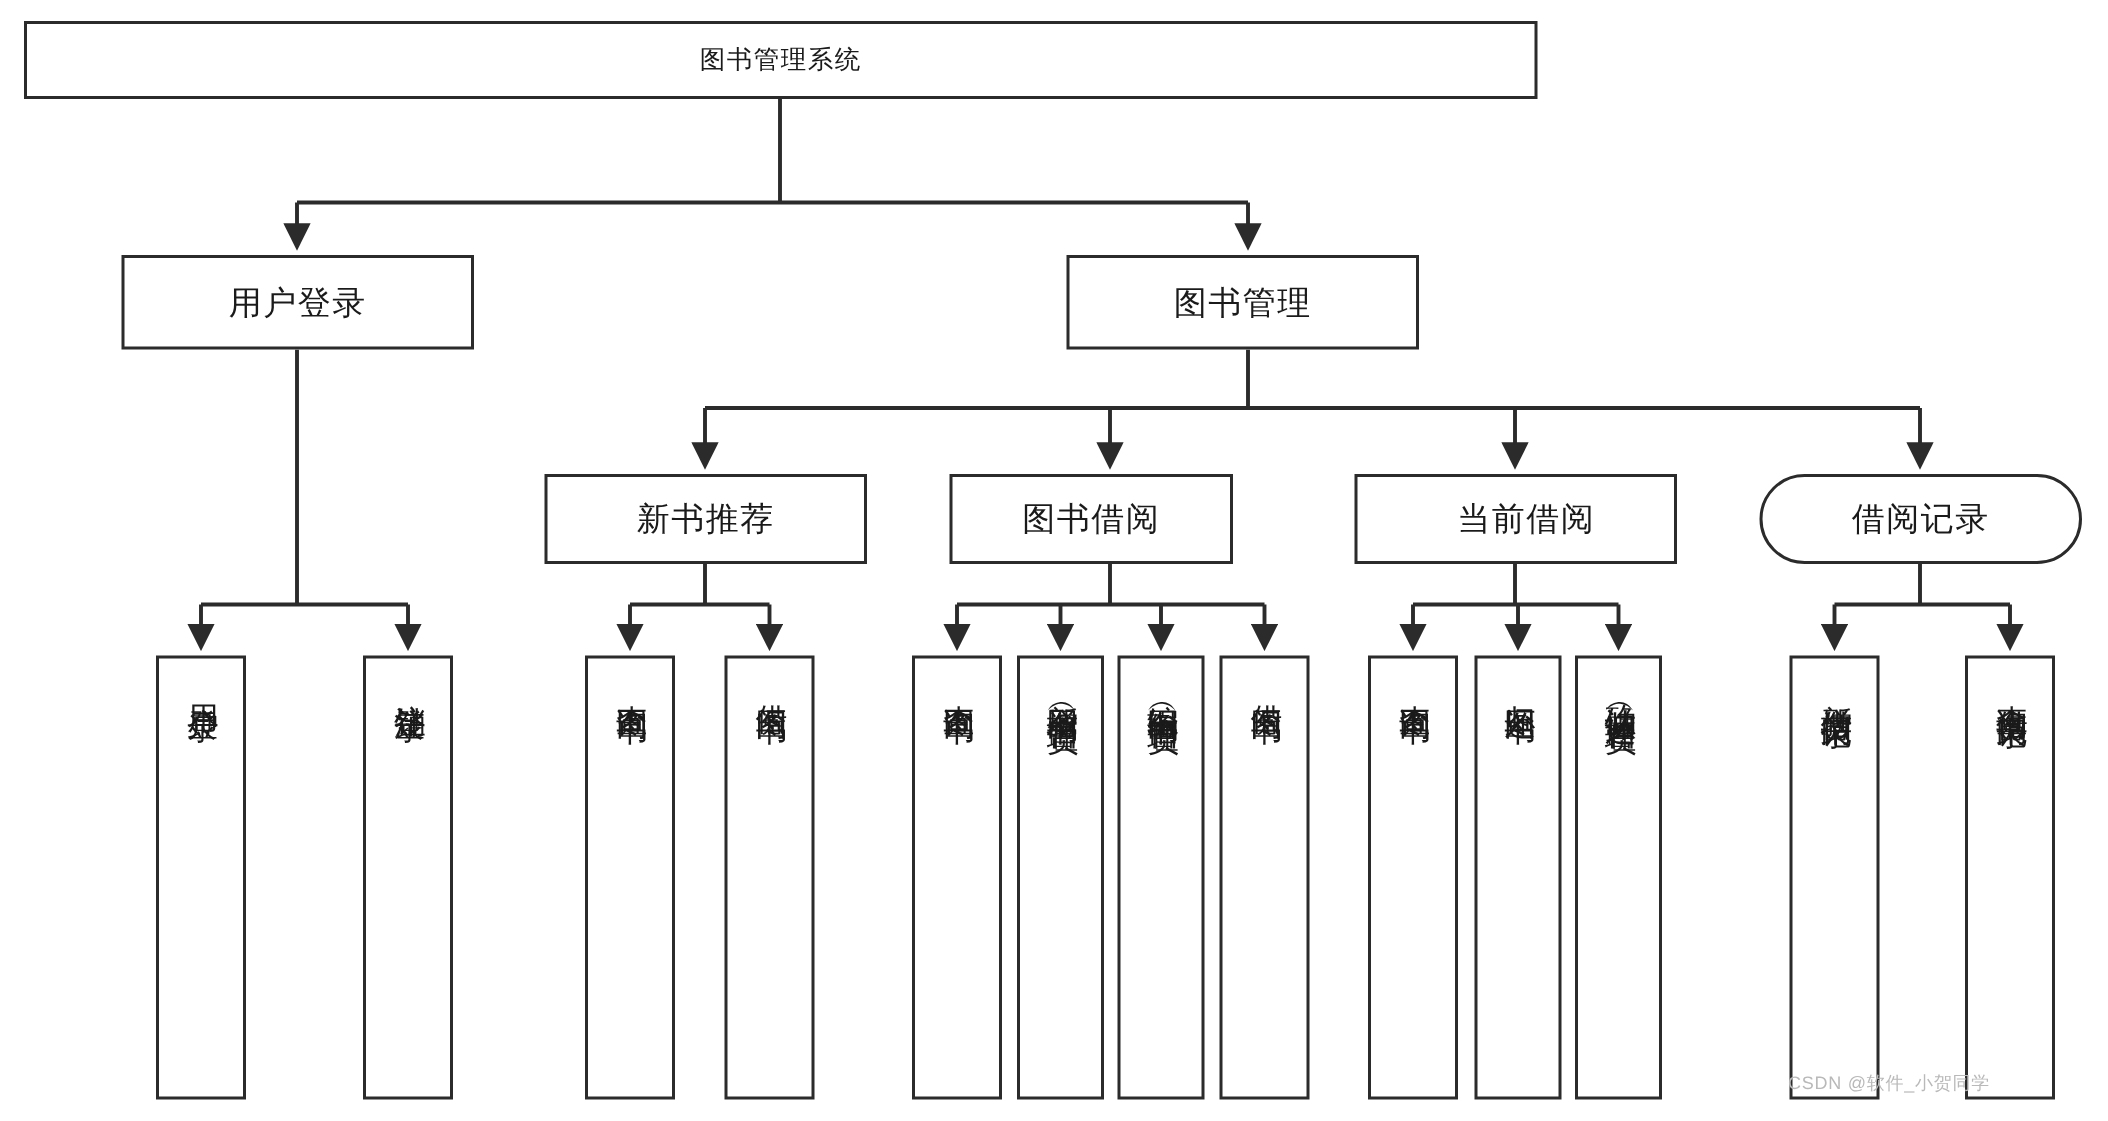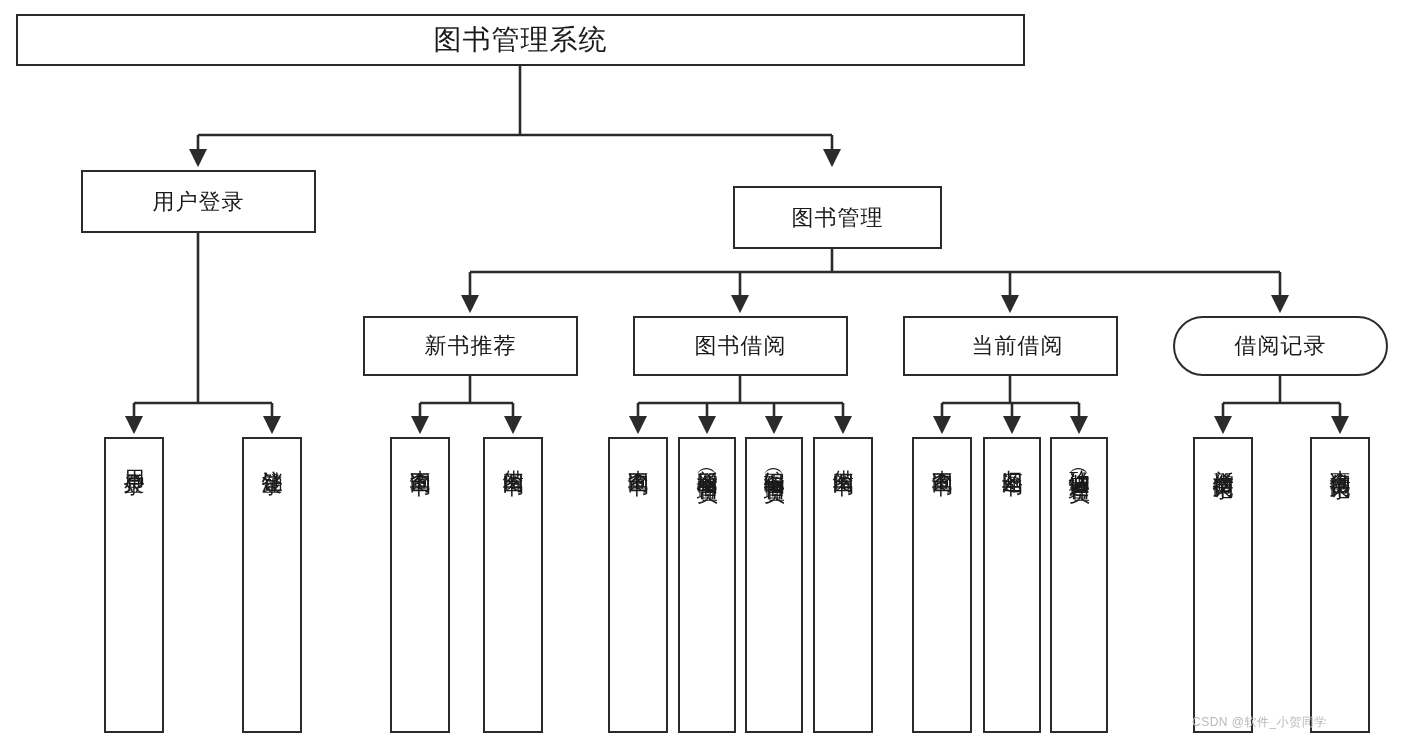--- a/index.html
+++ b/index.html
@@ -38,21 +38,21 @@
     text-align: center;
     z-index: 2;
   }
   .node .label {
     font-size: 22px;
     line-height: 1.15;
     letter-spacing: 1px;
     color: #1a1a1a;
     white-space: nowrap;
   }
-  .node.root .label { font-size: 28px; }
+  .node.root .label { font-size: 17px; }
   .node.branch .label { font-size: 22px; }
   .node.leaf {
     border-width: 2px;
     align-items: flex-start;
     justify-content: center;
     padding-top: 14px;
   }
   .node.leaf .label {
     writing-mode: vertical-rl;
     text-orientation: upright;
@@ -127,28 +127,28 @@
     </g>
   </svg>
 
   <div class="node root" style="left:16px; top:14px; width:1009px; height:52px;">
     <span class="label">图书管理系统</span>
   </div>
 
   <div class="node branch" style="left:81px; top:170px; width:235px; height:63px;">
     <span class="label">用户登录</span>
   </div>
-  <div class="node branch" style="left:733px; top:170px; width:209px; height:63px;margin-top:16px;">
+  <div class="node branch" style="left:711px; top:170px; width:235px; height:63px;">
     <span class="label">图书管理</span>
   </div>
 
   <div class="node branch" style="left:363px; top:316px; width:215px; height:60px;justify-content:center;">
     <span class="label">新书推荐</span>
   </div>
-  <div class="node branch" style="left:633px; top:316px; width:215px; height:60px;">
+  <div class="node branch" style="left:633px; top:316px; width:189px; height:60px;">
     <span class="label">图书借阅</span>
   </div>
   <div class="node branch" style="left:903px; top:316px; width:215px; height:60px;padding-left:14px;">
     <span class="label">当前借阅</span>
   </div>
   <div class="node branch" style="left:1173px; top:316px; width:215px; height:60px;border-radius:30px;">
     <span class="label">借阅记录</span>
   </div>
 
   <div class="node leaf" style="left:104px; top:437px; width:60px; height:296px;">

